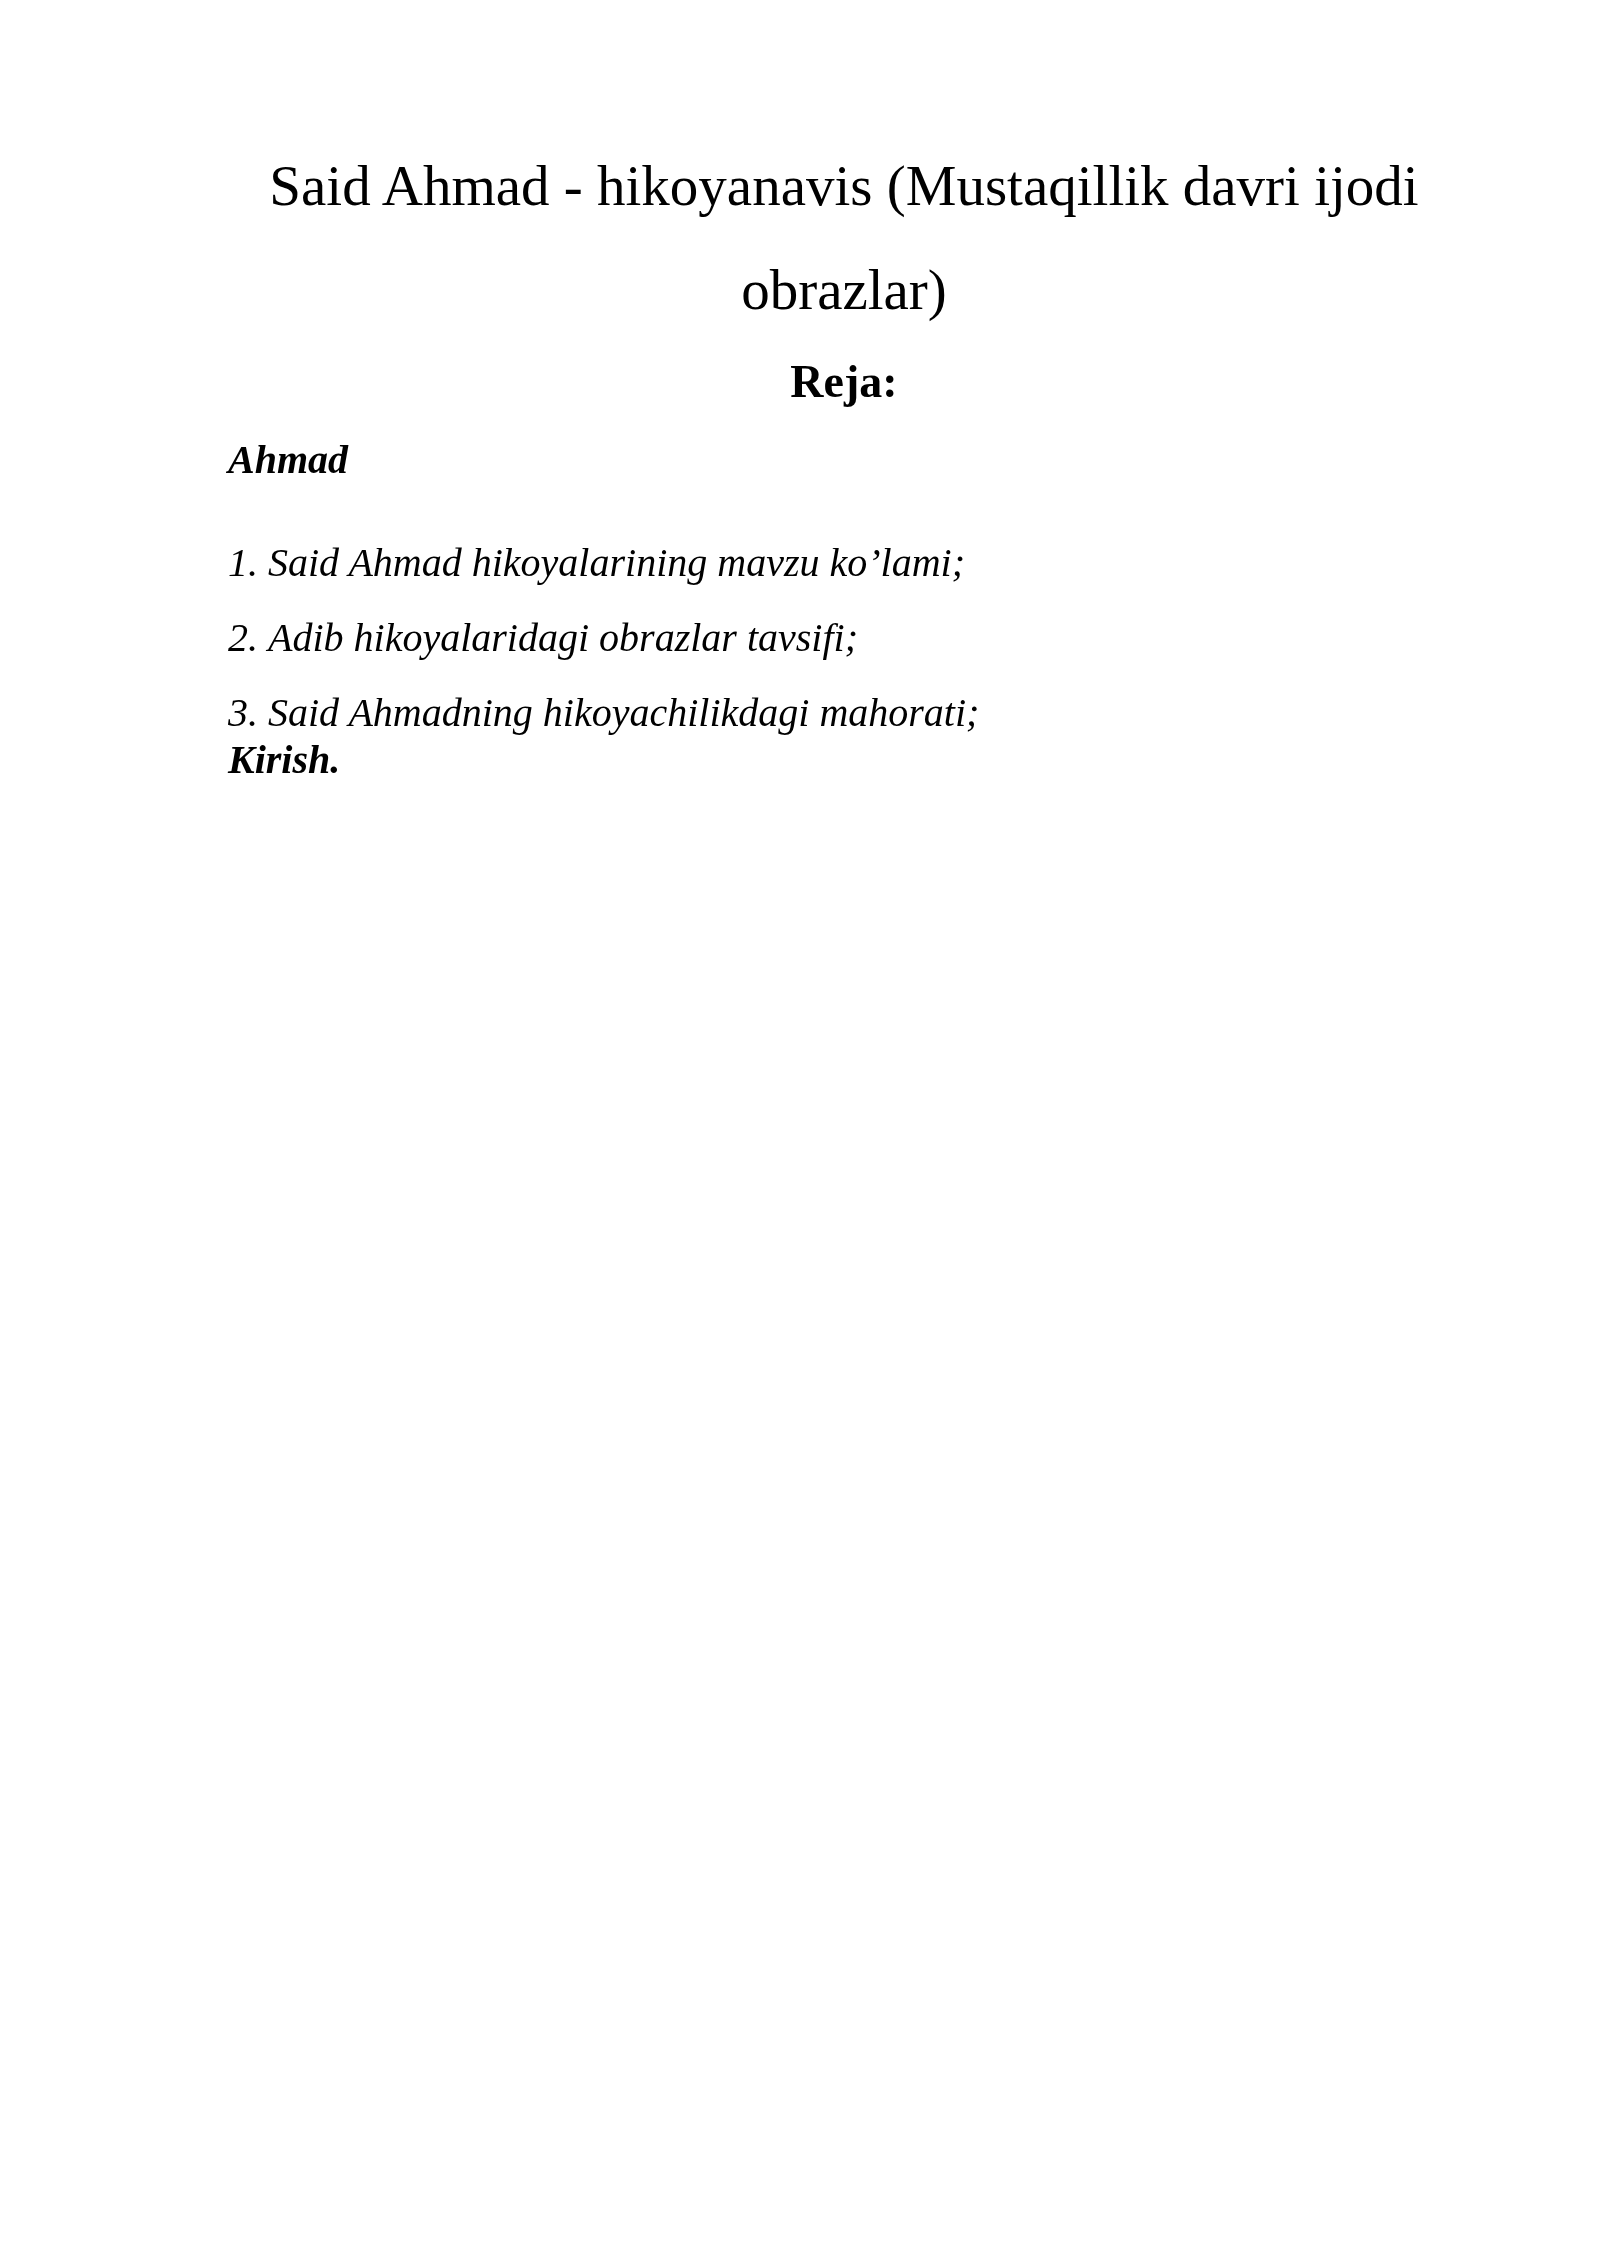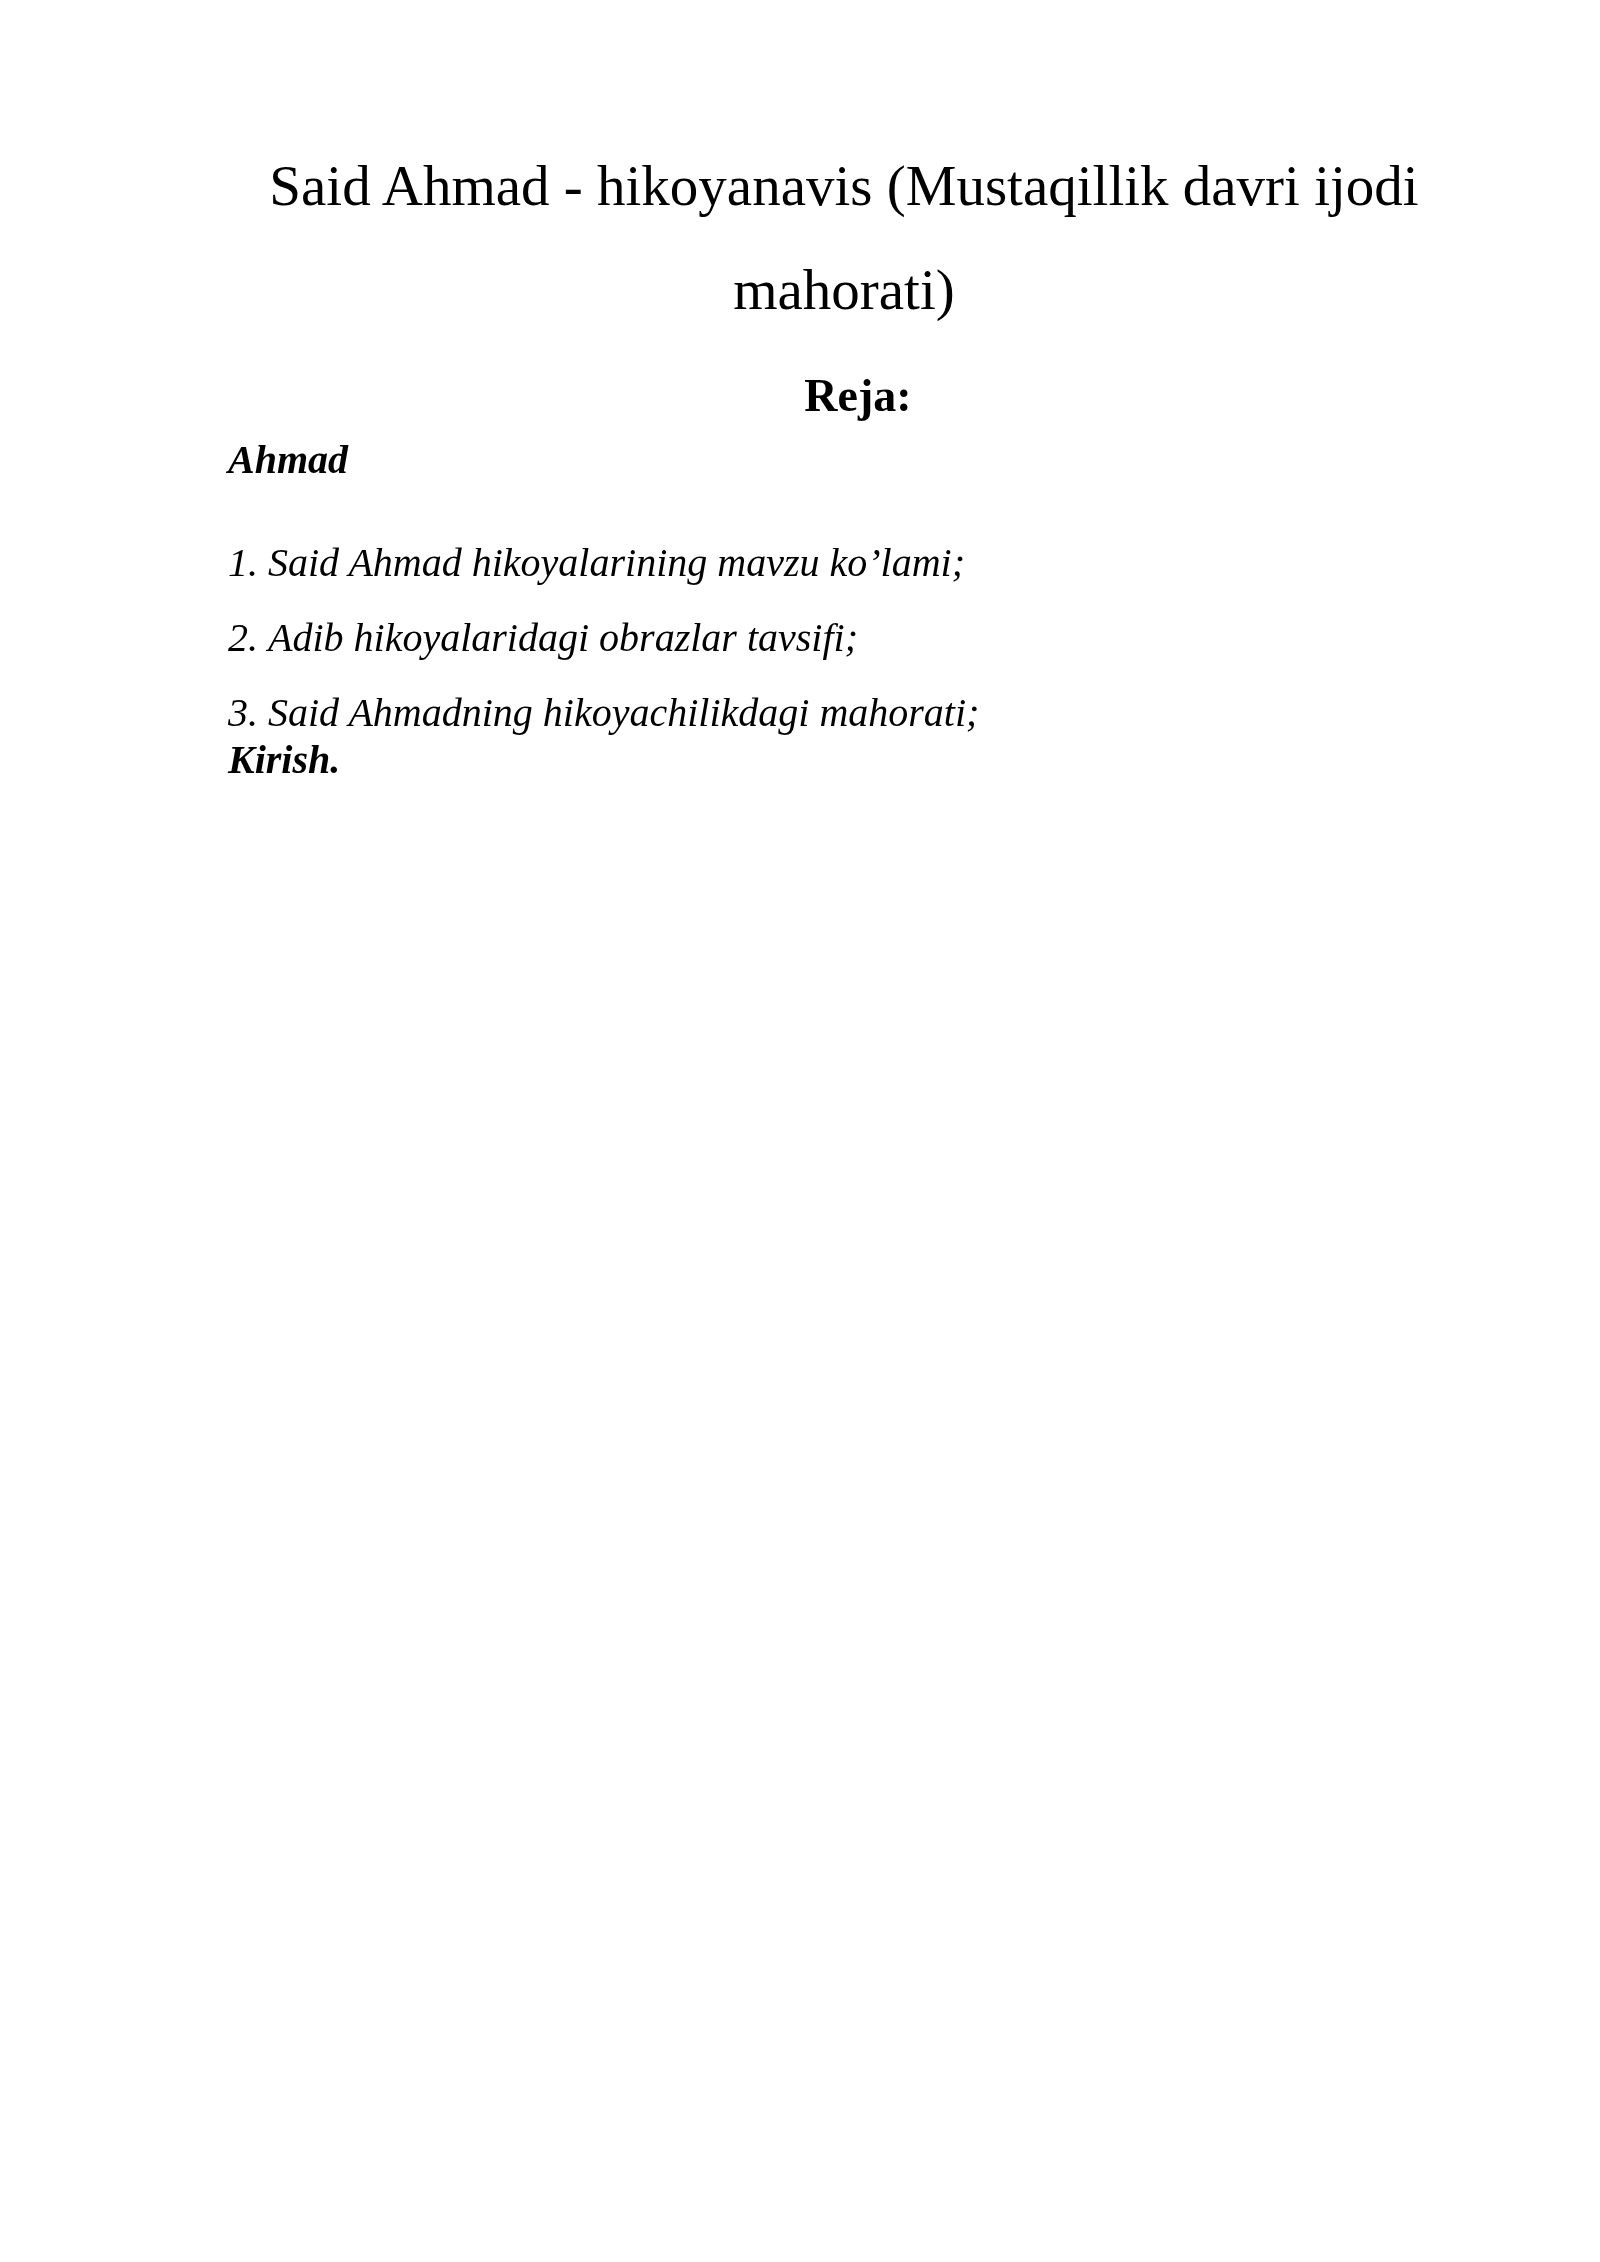--- a/index.html
+++ b/index.html
@@ -2,33 +2,33 @@
 <html><head>
   <meta charset="utf-8">
   <style>
     html, body { margin: 0; padding: 0; background: #ffffff; }
     body { width: 1600px; height: 2262px; position: relative; overflow: hidden;
            font-family: "Liberation Serif", "DejaVu Serif", serif; color: #000; }
     .page { position: absolute; left: 0; top: 0; width: 1600px; height: 1855px; background: #fff; border-radius: 10px; }
     .title { position: absolute; left: 228px; width: 1232px; text-align: center;
              font-size: 57px; line-height: 104px; top: 134px; font-weight: normal; margin: 0; }
     .reja { position: absolute; left: 228px; width: 1232px; text-align: center;
-            top: 352px; font-size: 46px; font-weight: bold; line-height: 60px; margin: 14px; }
+            top: 352px; font-size: 46px; font-weight: bold; line-height: 60px; margin: 0; }
     .line { position: absolute; left: 228px; font-size: 40px; line-height: 52px; white-space: nowrap; }
     .bi { font-weight: bold; font-style: italic; }
     .it { font-style: italic; margin-top: 28px; }
     .num { display: inline-block; width: 40px; }
   </style>
 </head>
 <body>
 
 <div class="page">
   <h1 class="title">
     <span>Said Ahmad - hikoyanavis (Mustaqillik davri ijodi</span><br>
-    <span>mahorati)</span>
+    <span>obrazlar)</span>
   </h1>
 
   <h2 class="reja">Reja:</h2>
 
   <div class="line bi" style="top:434px">Ahmad</div>
 
   <div class="line it" style="top:509px">
     <span class="num">1.</span><span>Said Ahmad hikoyalarining mavzu ko’lami;</span>
   </div>
   <div class="line it" style="top:584px">

